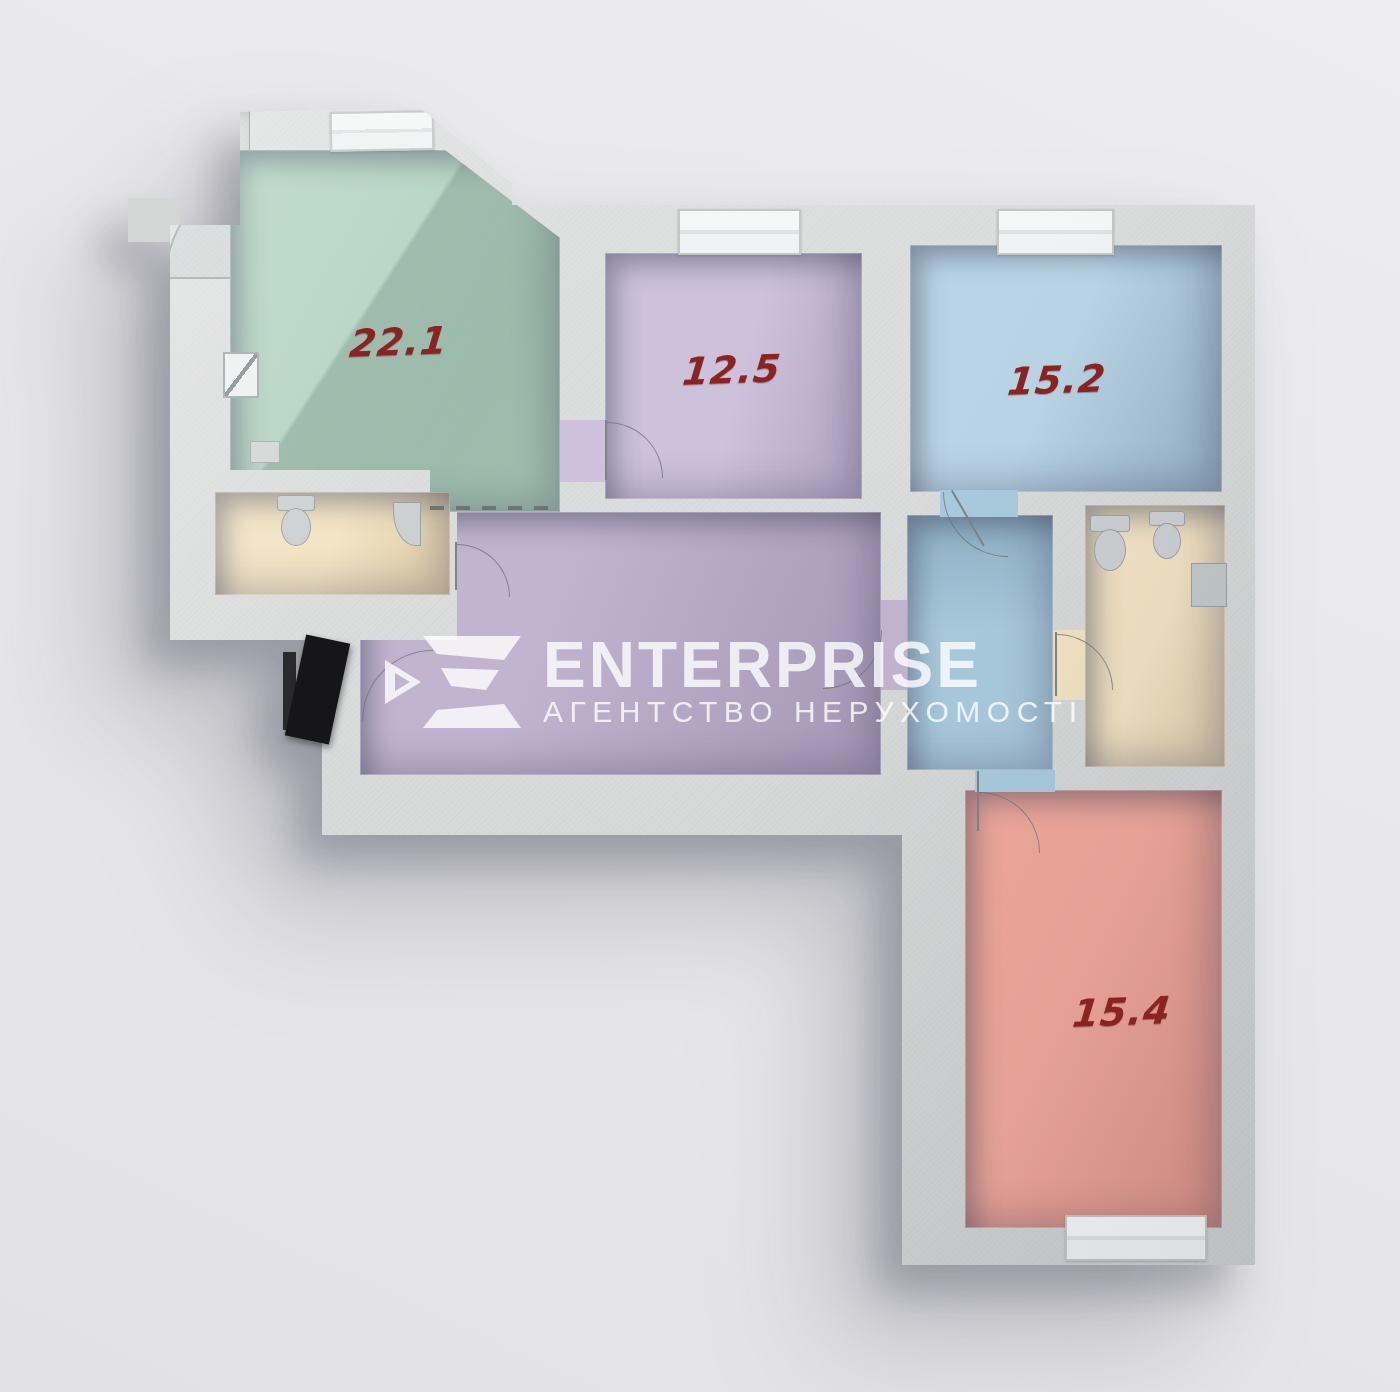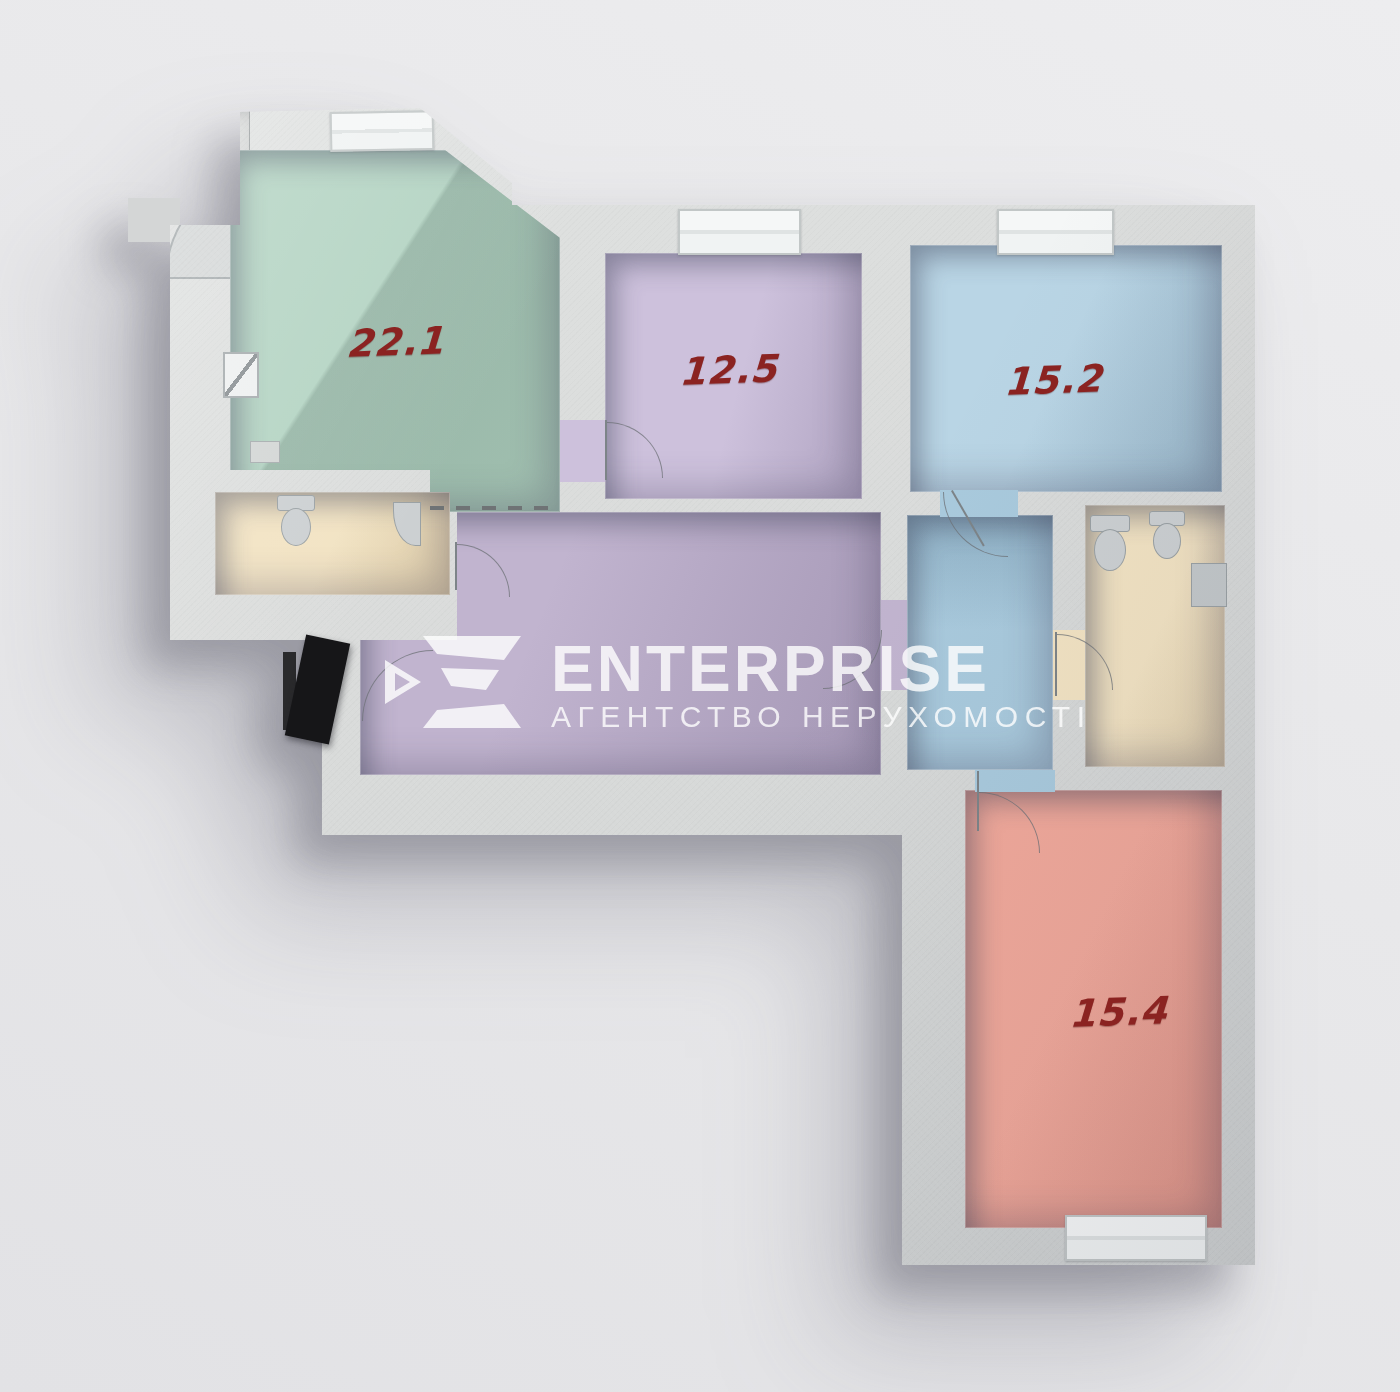--- a/index.html
+++ b/index.html
@@ -90,21 +90,21 @@
     background:linear-gradient(118deg,rgba(255,255,255,.22) 0%,rgba(255,255,255,0) 28%,rgba(0,0,0,0) 55%,rgba(38,38,58,.10) 100%);}
   .room-label{position:absolute;color:#8b2321;font-size:38px;font-weight:bold;font-style:italic;
     letter-spacing:1px;transform:skewX(-8deg) rotate(-2deg);text-shadow:0 1px 1px rgba(70,10,10,.35);}
   #lbl1{left:185px;top:215px;}
   #lbl2{left:518px;top:243px;}
   #lbl3{left:843px;top:253px;}
   #lbl4{left:908px;top:885px;}
   .door-frame{position:absolute;left:283px;top:652px;width:13px;height:78px;background:#2a2a2c;}
   .door-black{position:absolute;left:295px;top:638px;width:45px;height:103px;background:#161618;
     transform:rotate(12deg);box-shadow:2px 3px 6px rgba(30,30,35,.5);}
-  .watermark{position:absolute;left:385px;top:630px;display:flex;align-items:flex-end;gap:26px;
+  .watermark{position:absolute;left:385px;top:630px;display:flex;align-items:center;gap:18px;
     opacity:.8;pointer-events:none;}
   .wm-icon{flex:0 0 auto;}
   .wm-text{display:flex;flex-direction:column;}
   .wm-brand{color:#ffffff;font-family:"Liberation Sans",sans-serif;font-weight:bold;
     font-size:64px;line-height:.95;letter-spacing:3px;white-space:nowrap;}
   .wm-tagline{color:#ffffff;font-family:"Liberation Sans",sans-serif;font-weight:normal;
     font-size:30px;letter-spacing:6.5px;white-space:nowrap;}
 </style>
 </head>
 <body>

